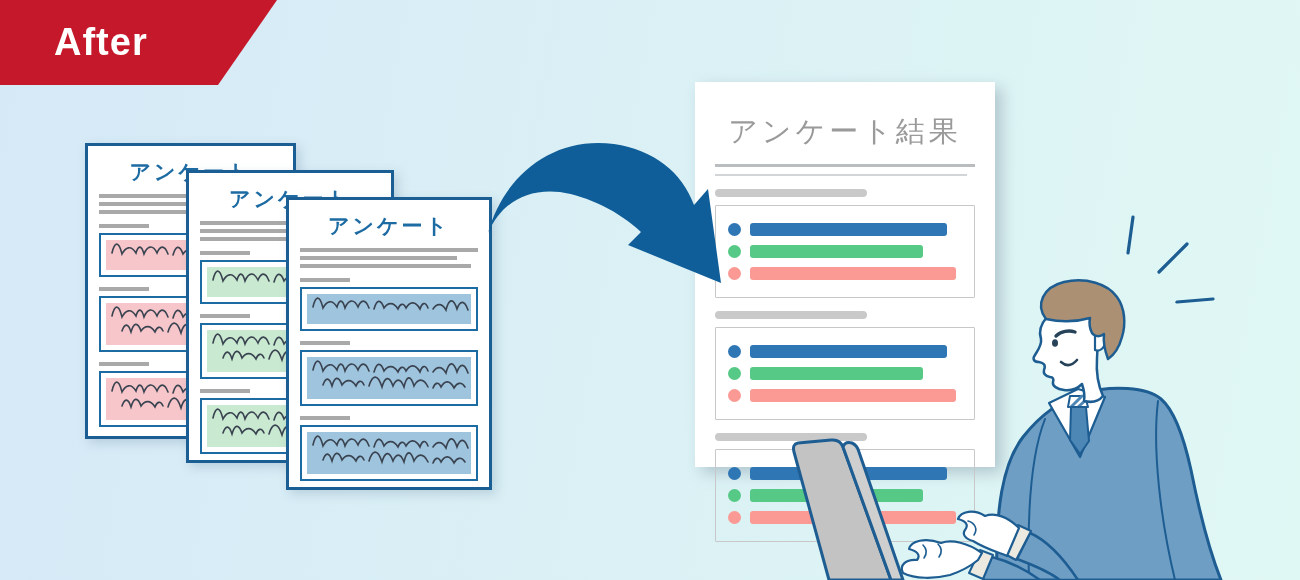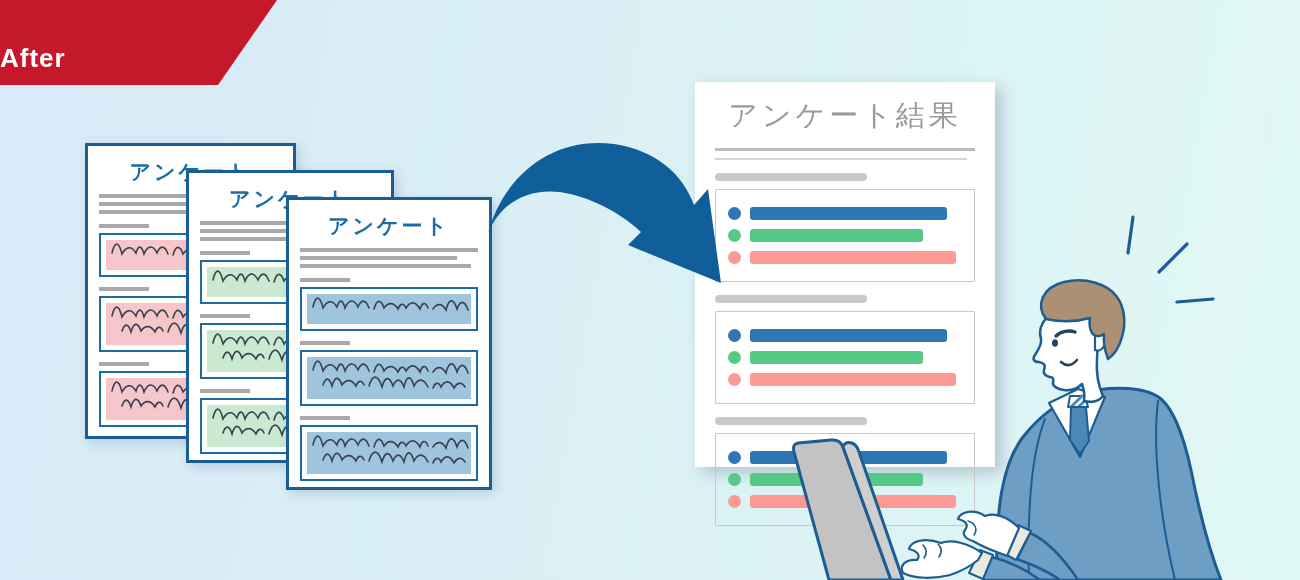--- a/index.html
+++ b/index.html
@@ -8,22 +8,22 @@
     background:linear-gradient(100deg,#d5e9f7 0%,#daf0f5 45%,#e0f8f4 100%);
     font-family:"Liberation Sans", sans-serif;
   }
   
   .ribbon{
     position:absolute;left:0;top:0;width:280px;height:85px;z-index:9;
     background:#c6182b;
     clip-path:polygon(0 0,277px 0,218px 85px,0 85px);
   }
   .ribbon span{
-    display:block;line-height:84px;
-    color:#fff;font-size:26px;font-weight:bold;letter-spacing:1px;margin-top:16px;
+    display:block;padding-left:54px;line-height:84px;
+    color:#fff;font-size:38px;font-weight:bold;letter-spacing:1px;
   }
   
   .survey-doc{
     position:absolute;background:#fff;border:3px solid #1a5e94;
     box-shadow:4px 4px 10px rgba(90,120,150,.25);
     padding:8px 11px;box-sizing:border-box;
   }
   .doc0{left:85px;top:143px;width:211px;height:296px;z-index:1;}
   .doc1{left:186px;top:170px;width:208px;height:293px;z-index:2;}
   .doc2{left:286px;top:197px;width:206px;height:293px;z-index:3;}
@@ -42,21 +42,21 @@
   
   .arrow-svg{position:absolute;left:0;top:0;width:1300px;height:580px;z-index:6;pointer-events:none;}
   
   .result-doc{
     position:absolute;left:695px;top:82px;width:300px;height:385px;z-index:4;
     background:#fff;box-shadow:7px 6px 14px rgba(125,145,160,.45);
     padding:12px 20px;box-sizing:border-box;
   }
   .rd-title{
     text-align:center;color:#9a9a9a;font-size:29px;letter-spacing:4px;
-    margin-top:2px;font-weight:500;white-space:nowrap;
+    margin-top:18px;font-weight:500;white-space:nowrap;
   }
   .rd-rule1{height:3px;background:#b9bdc0;margin-top:12px;}
   .rd-rule2{height:2px;background:#d2d5d7;margin-top:7px;width:97%;}
   .rd-sec{margin-top:13px;}
   .rd-label{display:block;width:152px;height:8px;border-radius:4px;background:#c9c9c9;margin-bottom:8px;}
   .rd-box{border:1.5px solid #c8c8c8;border-radius:1px;padding:8px 12px;}
   .rd-row{display:flex;align-items:center;margin:9px 0;}
   .rd-dot{width:13px;height:13px;border-radius:50%;flex:0 0 13px;}
   .rd-bar{height:13px;border-radius:3px;margin-left:9px;}
   

